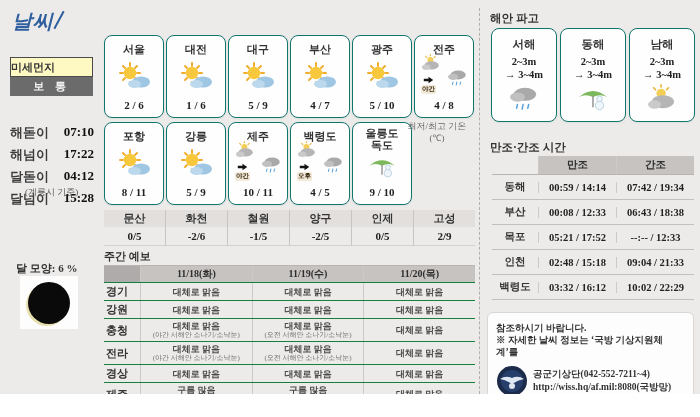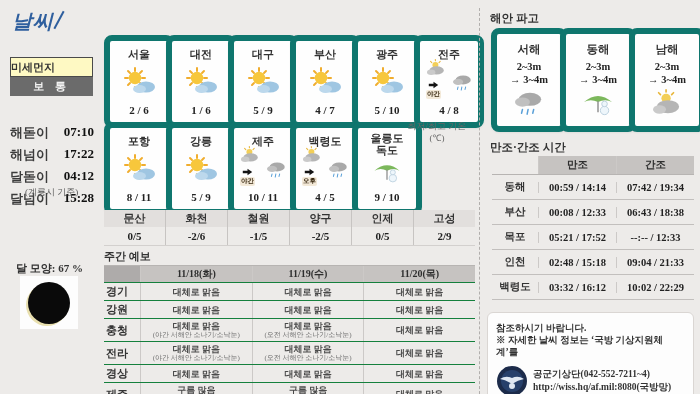--- a/index.html
+++ b/index.html
@@ -13,21 +13,21 @@
   .dust-badge{left:10px;top:77px;width:83px;height:19px;background:#6b6b6b;color:#f2f2f2;font-size:11px;font-weight:bold;text-align:center;line-height:19px;letter-spacing:4px}
   .suntimes{left:10px;top:124px;width:84px;font-size:13px;color:#333}
   .st-row{display:flex;justify-content:space-between;margin-bottom:4px}
   .st-label{font-weight:bold;color:#3c3c3c}
   .st-time{font-weight:bold;color:#111}
   .basis{left:25px;top:186px;font-size:9px;color:#555}
   .moon-label{left:16px;top:261px;font-size:11px;font-weight:bold;color:#333}
   .moon-box{left:20px;top:276px;width:58px;height:53px;background:#fdfdfd;display:flex;align-items:center;justify-content:center}
   .moon-circle{width:42px;height:42px;border-radius:50%;background:#0a0a0a;box-shadow:-2px 2px 0 0 #e8dfae}
   
-  .card{position:absolute;background:#fefefe;border:6px solid #0f766e;border-radius:8px;box-shadow:0 1px 2px rgba(0,0,0,.05)}
+  .card{position:absolute;background:#fefefe;border:1px solid #0f766e;border-radius:8px;box-shadow:0 1px 2px rgba(0,0,0,.05)}
   .city{width:58px;height:81px;text-align:center}
   .c-name{font-size:11px;font-weight:bold;color:#333;margin-top:7px;line-height:12px}
   .c-name.two{margin-top:4px}
   .c-icon{position:relative;height:36px;margin-top:3px}
   .c-icon.plain svg{margin-top:3px}
   .c-temp{position:absolute;bottom:6px;width:100%;font-size:11px;font-weight:bold;color:#222}
   .tr-sun{position:absolute;left:3px;top:-4px}
   .tr-rain{position:absolute;right:2px;top:10px}
   .tr-arrow{position:absolute;left:8px;top:18px}
   .tr-label{position:absolute;left:6px;top:27px;font-size:6.5px;font-weight:bold;color:#3a2a12;background:#f3e9d8;padding:0 1px;border-radius:2px}
@@ -151,21 +151,21 @@
       <span class="st-label">달돋이</span>
       <span class="st-time">04:12</span>
     </div>
     <div class="st-row">
       <span class="st-label">달넘이</span>
       <span class="st-time">15:28</span>
     </div>
   </div>
   <div class="abs basis">(계룡시 기준)</div>
 
-  <div class="abs moon-label">달 모양:  67 %</div>
+  <div class="abs moon-label">달 모양:  6 %</div>
   <div class="abs moon-box">
     <div class="moon-circle"></div>
   </div>
 
   <div class="card city" style="left:104px;top:35px">
     <div class="c-name">서울</div>
     <div class="c-icon plain"><svg width="40" height="30">
           <use href="#i-suncloud"></use>
         </svg></div>
     <div class="c-temp">2 / 6</div>

